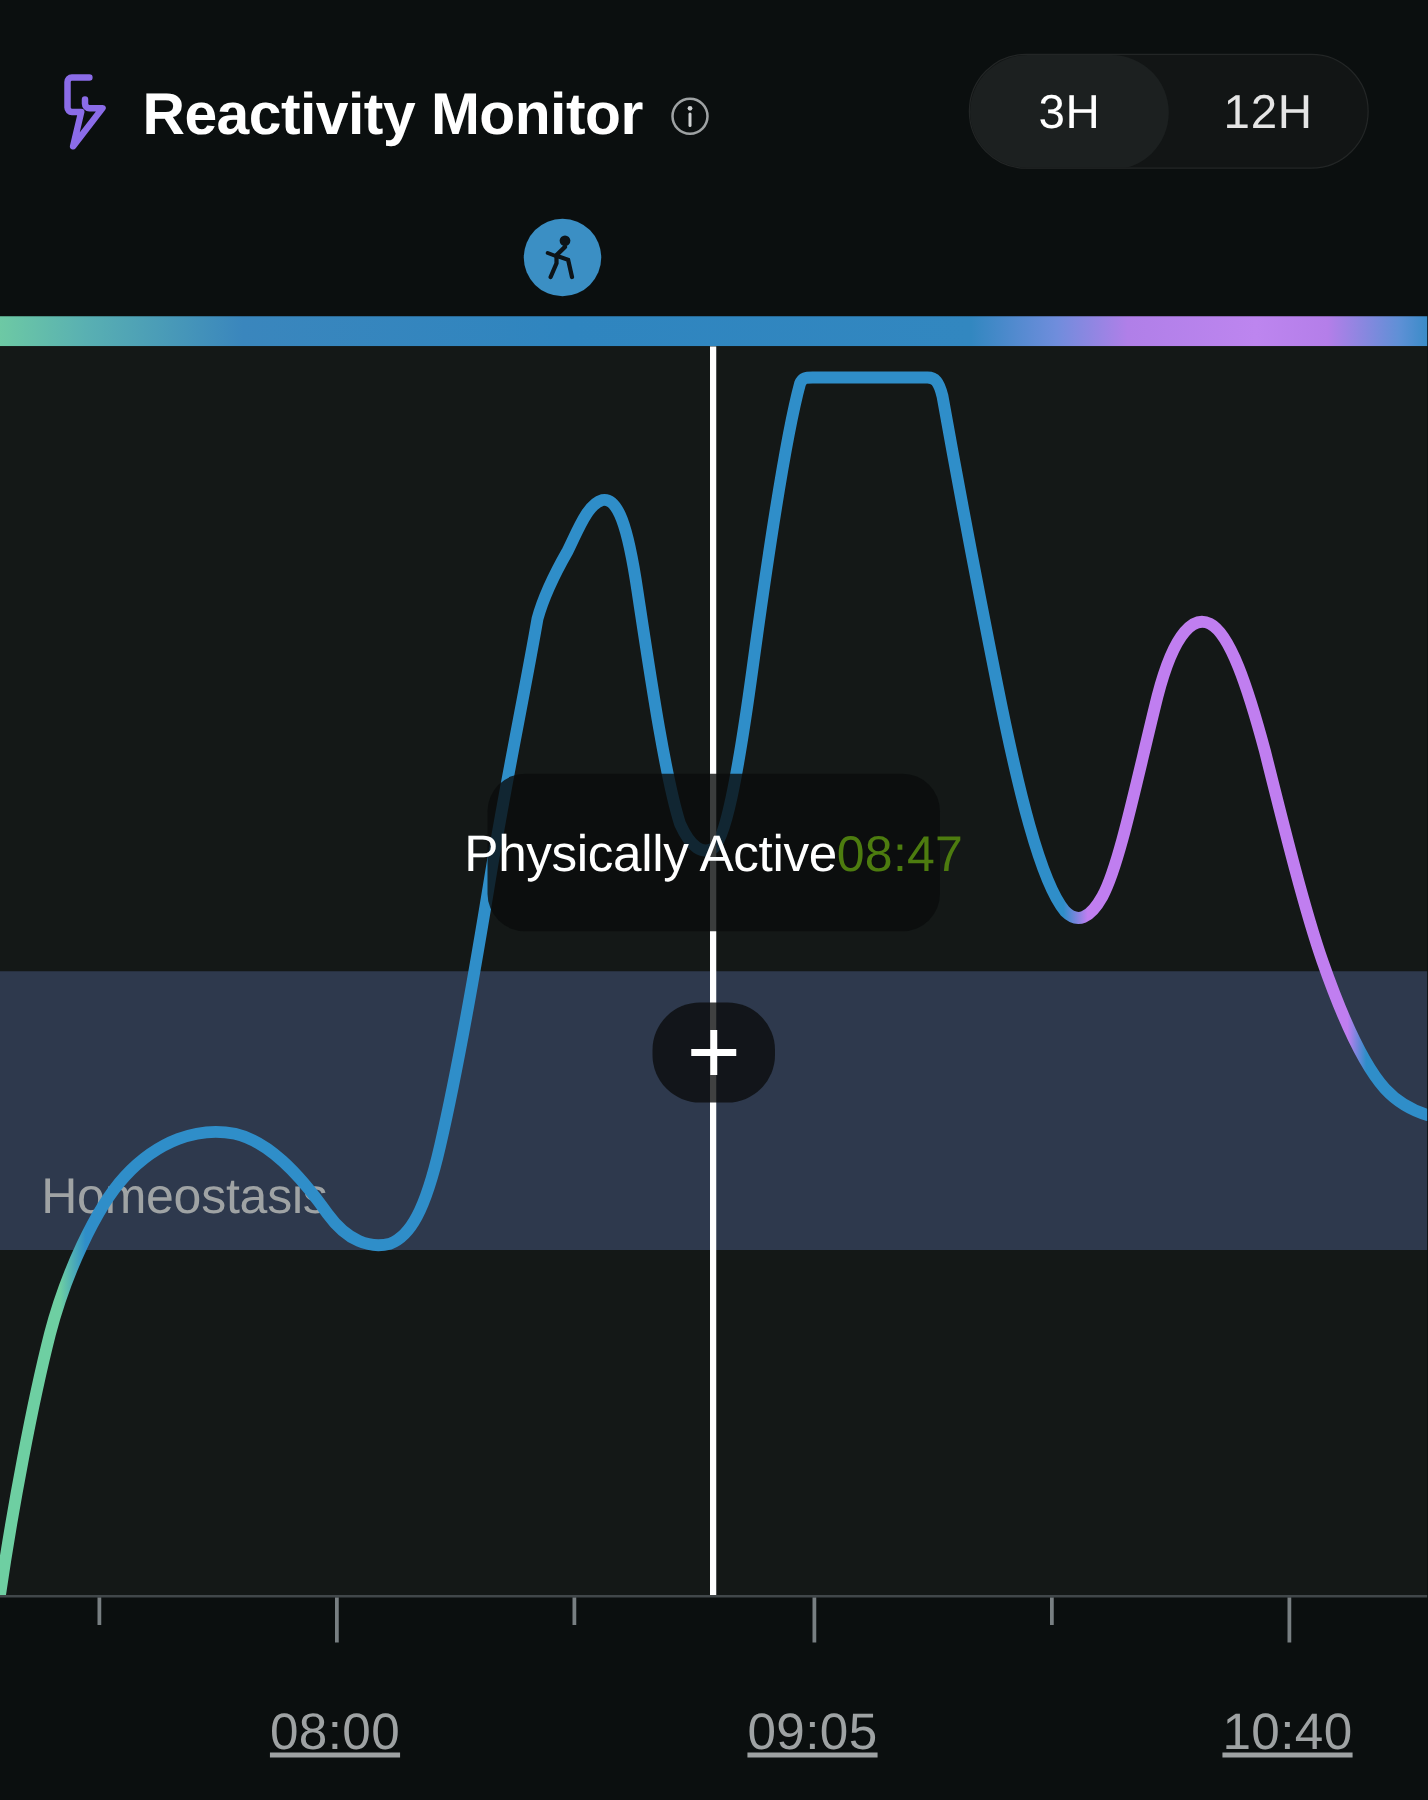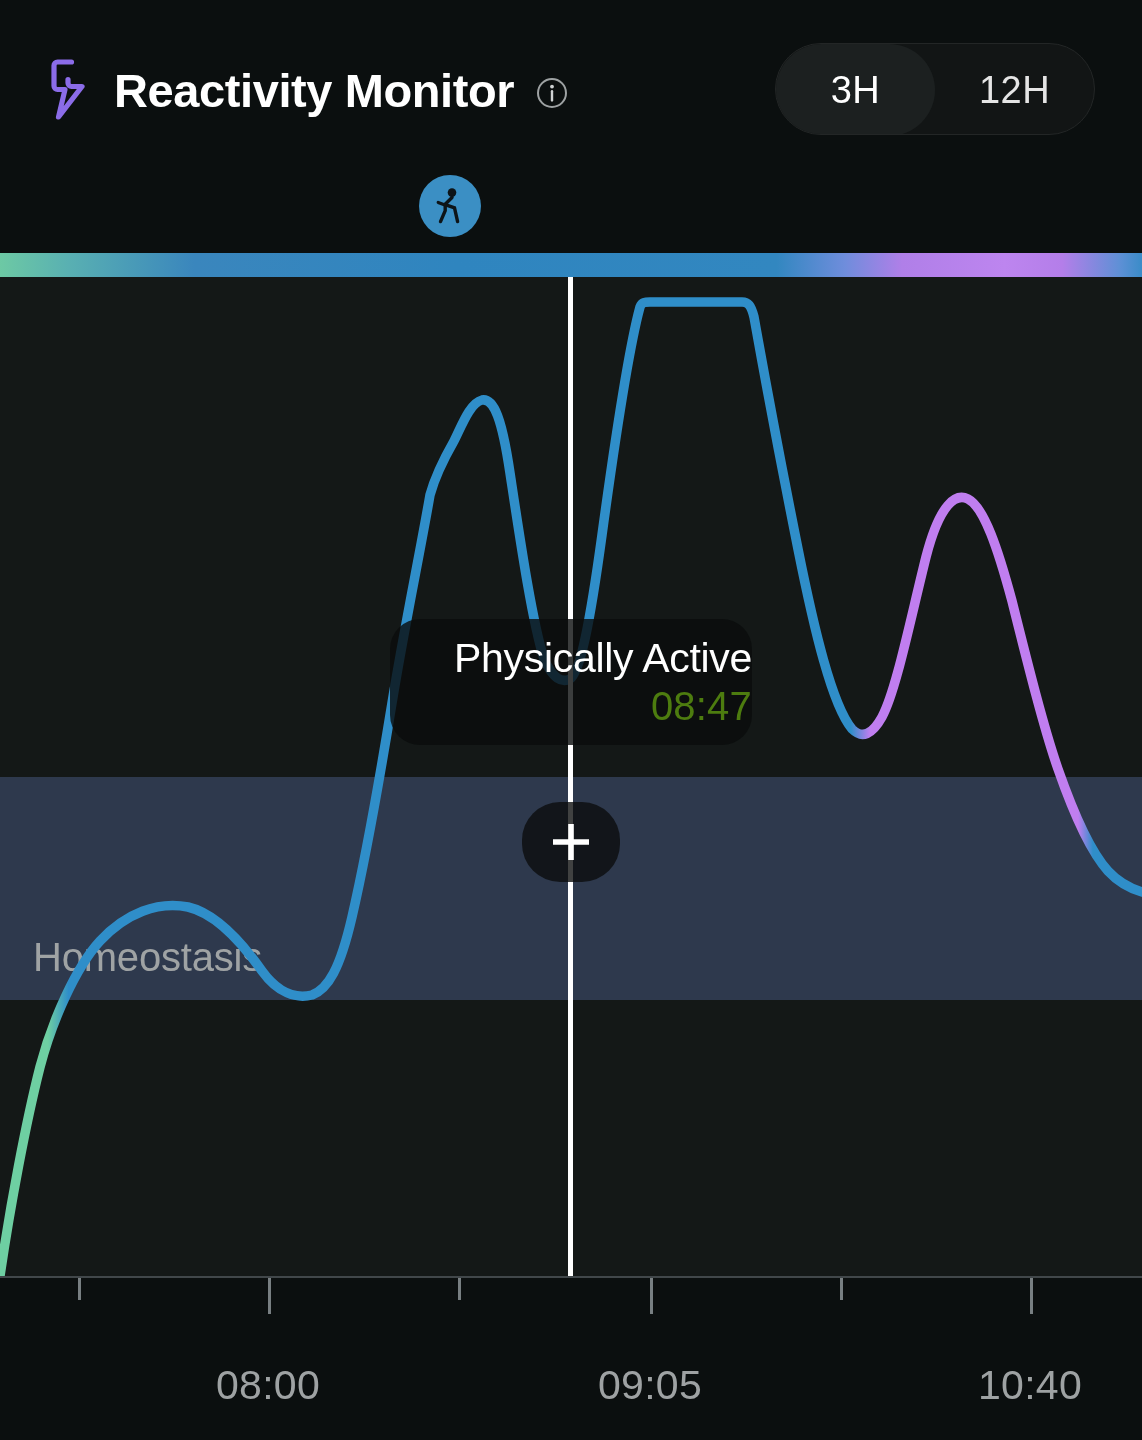--- a/index.html
+++ b/index.html
@@ -187,22 +187,22 @@
   }
 
   
   #tooltip {
     position: absolute;
     left: 390px; top: 342px;
     width: 362px; height: 126px;
     border-radius: 30px;
     background: rgba(10,12,12,0.80);
     display: flex;
-    flex-direction: column;
-    align-items: flex-end;
+    flex-direction: row;
+    align-items: center;
     justify-content: center;
     padding-top: 4px;
   }
 
   #tooltip-title {
     font-size: 41px;
     color: #ffffff;
     letter-spacing: -0.3px;
     line-height: 1.05;
     white-space: nowrap;
@@ -255,20 +255,21 @@
   .tick.major { height: 36px; }
 
   .tick-label {
     position: absolute;
     top: 86px;
     font-size: 41px;
     color: #9ea2a3;
     letter-spacing: 0.3px;
     transform: translateX(-50%);
     white-space: nowrap;
+    text-decoration: underline;
   }
 </style>
 </head>
 <body>
 
 <div id="app">
 
   <div id="header">
 
     <div id="title-group">

